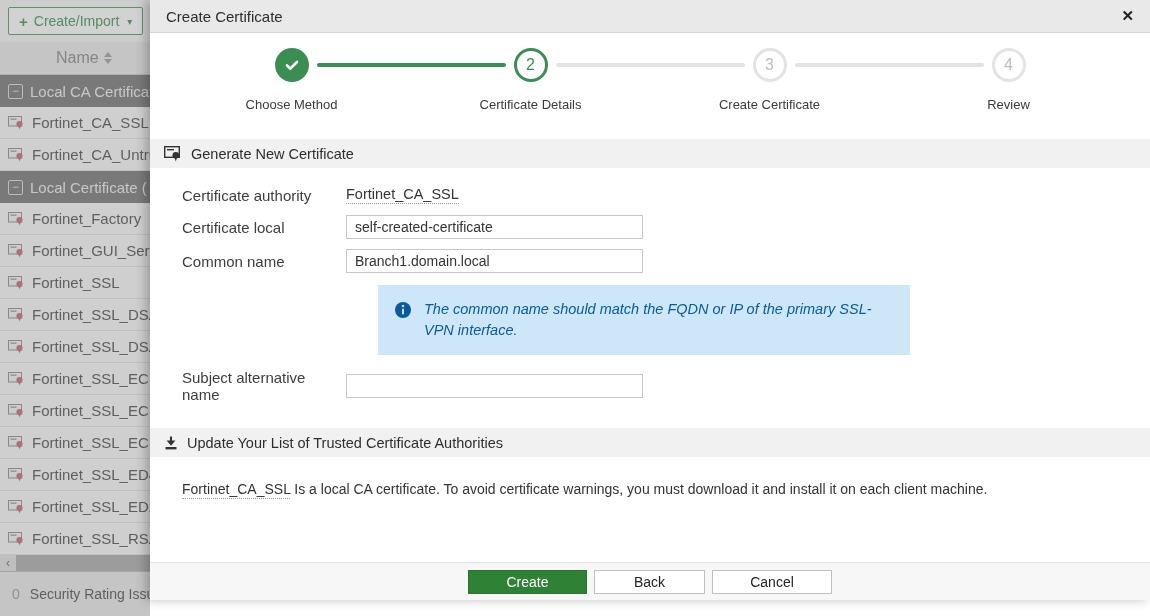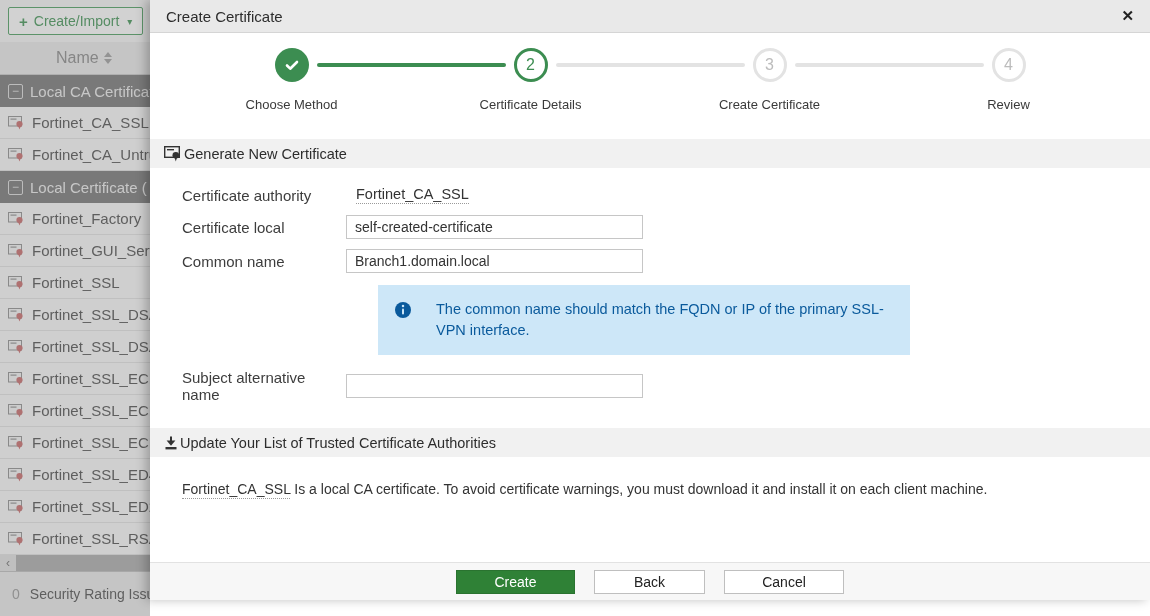--- a/index.html
+++ b/index.html
@@ -52,45 +52,45 @@
   .step .circle { width:34px; height:34px; border-radius:50%; display:grid; place-items:center; background:#fff; z-index:1; font-size:16px; }
   .step.done   .circle { background:#3c8d51; }
   .step.active .circle { border:3px solid #3c8d51; color:#3c8d51; }
   .step.pending .circle { border:3px solid #e3e3e3; color:#bcbcbc; }
   .step .lbl { margin-top:15px; font-size:13px; color:#3a3a3a; }
   .connector { position:absolute; top:15px; left:calc(50% + 25px); width:calc(100% - 50px); height:4px; border-radius:2px; background:#e3e3e3; }
   .connector.green { background:#3c8d51; }
 
   
   .content { flex:1; position:relative; }
-  .section-hd { height:29px; background:#f1f1f1; display:flex; align-items:center; gap:2px; padding:0 14px; font-size:14.5px; color:#2d2d2d; }
+  .section-hd { height:29px; background:#f1f1f1; display:flex; align-items:center; gap:9px; padding:0 14px; font-size:14.5px; color:#2d2d2d; }
   .sec1 { margin-top:27px; }
   .sec2 { margin-top:25px; }
 
   .form { padding-left:32px; }
   .frow { display:flex; align-items:center; }
   .frow .flabel { width:164px; flex:0 0 164px; font-size:15px; color:#3d3d3d; }
-  .r-auth { margin-top:18px;gap:10px; }
+  .r-auth { margin-top:18px; }
   .r-name { margin-top:11px; }
   .r-cn   { margin-top:10px; }
   .r-san  { margin-top:14px; }
   .dotted-link { font-size:14.5px; color:#333; border-bottom:1px dotted #9a9a9a; padding-bottom:1px; cursor:pointer; }
   .tinput { width:297px; height:24px; border:1px solid #c6c6c6; padding:6px 8px; font-size:14px; color:#333; font-family:"Liberation Sans",sans-serif; background:#fff; }
 
-  .info-box { margin:12px 0 0 196px; width:532px; background:#cde7f8; padding:14px 16px; display:flex; gap:24px; align-items:flex-start; }
+  .info-box { margin:12px 0 0 196px; width:532px; background:#cde7f8; padding:14px 16px; display:flex; gap:12px; align-items:flex-start;font-style:italic; }
   .info-box .txt { font-size:14.5px; line-height:1.45; color:#0a5a9c; }
   .info-box svg { flex:0 0 auto; margin-top:2px; }
 
   .ca-note { margin:24px 32px 0 32px; font-size:14px; color:#333; white-space:nowrap; }
   .ca-note .dotted-link { font-size:14px; }
 
   .btn-download { margin:22px 0 0 32px; height:26px; padding:0 12px; background:#fff; border:1px solid #c6c6c6; display:inline-flex; align-items:center; gap:8px; font-size:14px; color:#333; cursor:pointer; }
 
   
-  .modal-footer { flex:0 0 38px; background:#f7f7f7; border-top:1px solid #e2e2e2; display:flex; align-items:center; justify-content:center; gap:19px; }
+  .modal-footer { flex:0 0 38px; background:#f7f7f7; border-top:1px solid #e2e2e2; display:flex; align-items:center; justify-content:center; gap:7px; }
   .mbtn { height:24px; font-size:14px; display:grid; place-items:center; cursor:pointer; font-family:"Liberation Sans",sans-serif; }
   .mbtn.primary { width:119px; background:#2f8136; border:1px solid #2a7330; color:#fff; }
   .mbtn.plain { background:#fff; border:1px solid #bfbfbf; color:#222; }
   .mbtn.back { width:111px; }
   .mbtn.cancel { width:120px; }
 </style>
 </head>
 <body>
 
 <div class="sidebar">

